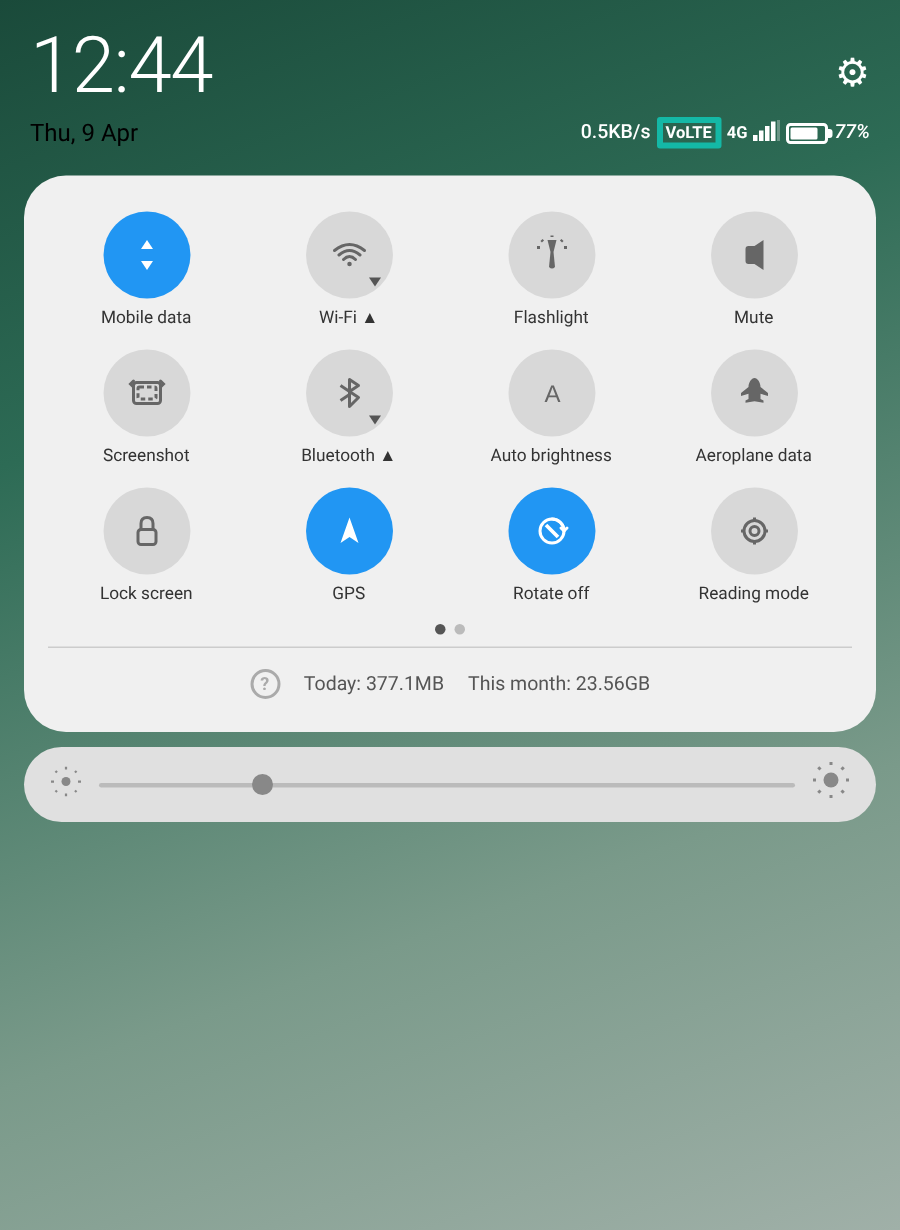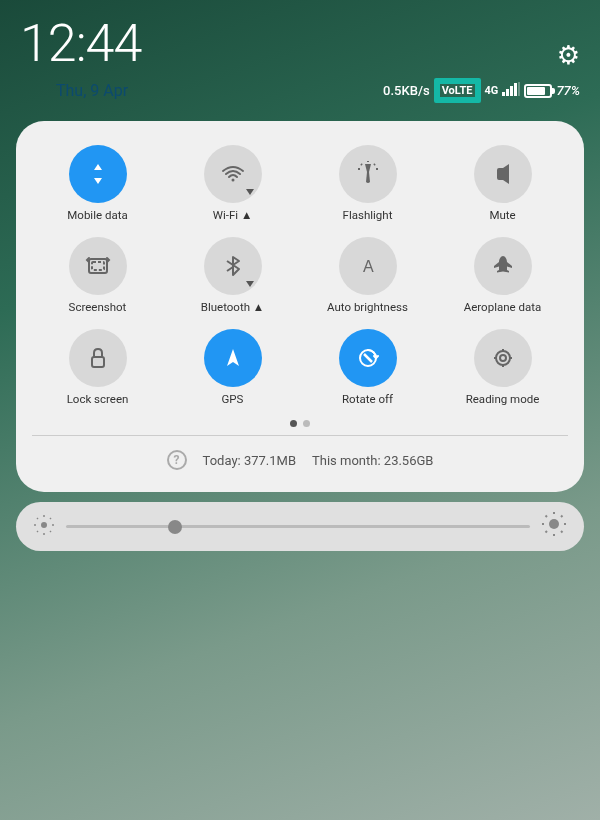--- a/index.html
+++ b/index.html
@@ -11,21 +11,21 @@
       font-family: 'Roboto', Arial, sans-serif;
       background: linear-gradient(160deg, #1a4a3a 0%, #2d6b55 30%, #7a9a8a 70%, #a0b0a8 100%);
       position: relative;
     }
 
     
     .status-bar {
       padding: 18px 20px 6px 20px;
       display: flex;
       justify-content: space-between;
-      align-items: flex-end;
+      align-items: center;
     }
 
     .time {
       color: white;
       font-size: 52px;
       font-weight: 300;
       line-height: 1;
       letter-spacing: -1px;
     }
 
@@ -36,24 +36,23 @@
     }
 
     .status-row2 {
       display: flex;
       justify-content: space-between;
       align-items: center;
       padding: 2px 20px 10px 20px;
     }
 
     .date {
-      color: #0c4a6e;
+      color: #000000;
       font-size: 16px;
       font-weight: 400;
-      margin-left: 36px;
     }
 
     .status-icons {
       display: flex;
       align-items: center;
       gap: 4px;
       color: white;
       font-size: 13px;
       font-weight: 500;
       text-align: center;
@@ -253,21 +252,21 @@
 
 <div class="status-bar">
   <div class="time">12:44</div>
   <div class="gear-icon">⚙</div>
 </div>
 
 <div class="status-row2">
   <div class="date">Thu, 9 Apr</div>
   <div class="status-icons">
     <span>0.5KB/s</span>
-    <span style="font-size:11px; font-weight:700; border:6px solid #14b8a6; padding:0 2px; border-radius:2px;">VoLTE</span>
+    <span style="font-size:11px; font-weight:700; border:4px solid #14b8a6; padding:0 2px; border-radius:2px;">VoLTE</span>
     <span style="font-size:11px; font-weight:700;">4G</span>
     <span>
       <svg width="18" height="14" viewBox="0 0 18 14">
         <rect x="0" y="10" width="3" height="4" fill="white"></rect>
         <rect x="4" y="7" width="3" height="7" fill="white"></rect>
         <rect x="8" y="4" width="3" height="10" fill="white"></rect>
         <rect x="12" y="1" width="3" height="13" fill="white"></rect>
         <rect x="16" y="0" width="2" height="14" fill="rgba(255,255,255,0.3)"></rect>
       </svg>
     </span>

